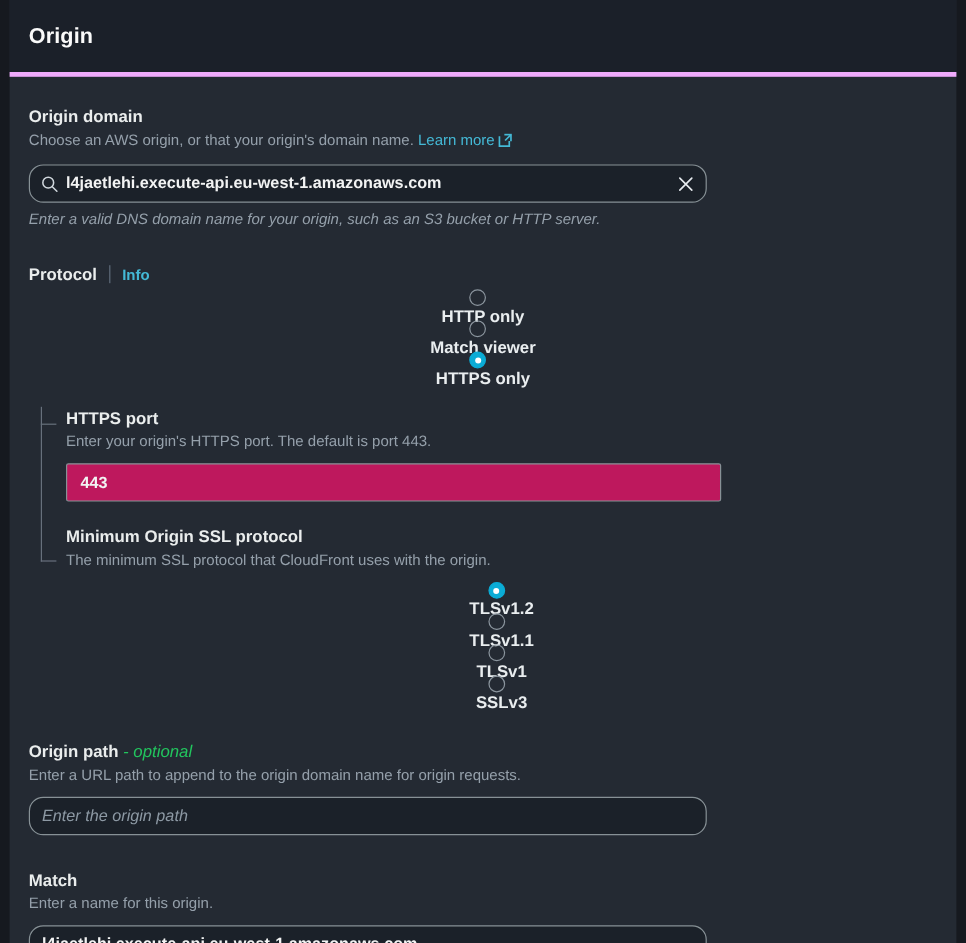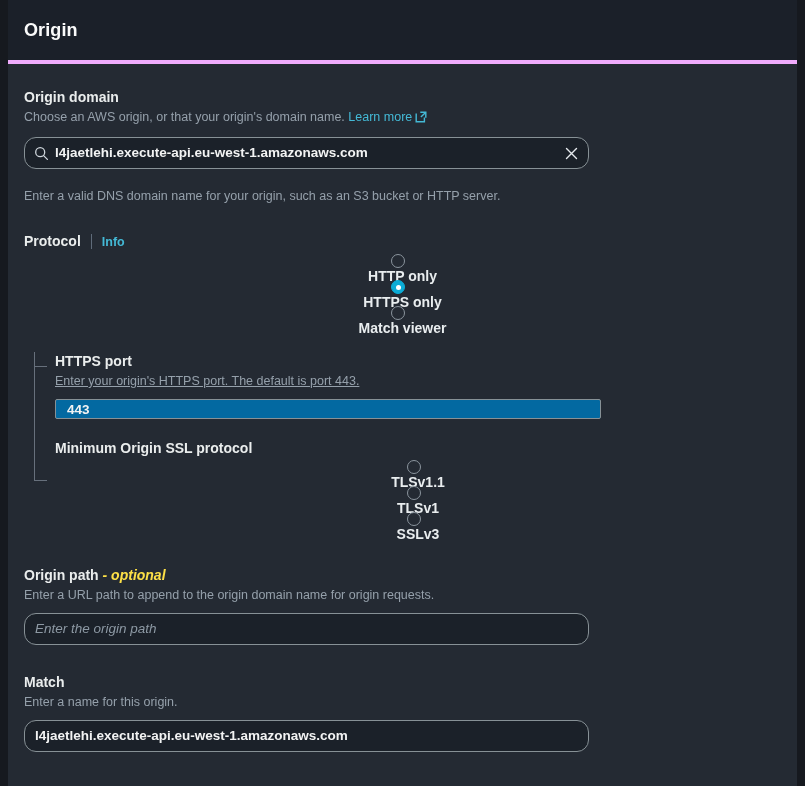--- a/index.html
+++ b/index.html
@@ -57,23 +57,23 @@
   .field { margin-bottom: 0; }
 
   .field-label {
     font-size: 14px;
     font-weight: bold;
     color: #eaeded;
     line-height: 18px;
     margin-bottom: 3px;
   }
   .field-label .optional {
-    font-weight: bold;
+    font-weight: normal;
     font-style: italic;
-    color: #fde047;
+    color: #22c55e;
   }
 
   .field-desc {
     font-size: 12.5px;
     color: #95a0ab;
     line-height: 17px;
     margin-bottom: 9px;
   }
 
   .link {
@@ -133,21 +133,22 @@
     align-items: center;
     justify-content: center;
     cursor: pointer;
     margin-right: 2px;
   }
 
   .helper {
     font-size: 12.5px;
     color: #95a0ab;
     line-height: 17px;
-    margin-top: 19px;
+    margin-top: 6px;
+    font-style: italic;
   }
 
   
   .group-head {
     display: flex;
     align-items: flex-end;
     margin-bottom: 5px;
   }
   .group-head .label {
     font-size: 14px;
@@ -239,27 +240,26 @@
     font-weight: bold;
     color: #eaeded;
     line-height: 18px;
     margin-bottom: 3px;
   }
   .sub-desc {
     font-size: 12.5px;
     color: #95a0ab;
     line-height: 17px;
     margin-bottom: 9px;
-    text-decoration: underline;
   }
 
   .port-input {
     width: 546px;
-    height: 20px;
-    background: #0369a1;
+    height: 32px;
+    background: #be185d;
     border: 1px solid #879196;
     border-radius: 2px;
     display: flex;
     align-items: center;
   }
   .port-input .val {
     padding-left: 11px;
     font-size: 13.5px;
     font-weight: bold;
     color: #f2f3f3;
@@ -318,26 +318,26 @@
           <span class="label">Protocol</span>
           <span class="sep"></span>
           <span class="info">Info</span>
         </div>
 
         <div class="radio-row">
           <span class="radio"></span>
           <span class="radio-label">HTTP only</span>
         </div>
         <div class="radio-row">
+          <span class="radio"></span>
+          <span class="radio-label">Match viewer</span>
+        </div>
+        <div class="radio-row">
           <span class="radio checked"></span>
           <span class="radio-label">HTTPS only</span>
-        </div>
-        <div class="radio-row">
-          <span class="radio"></span>
-          <span class="radio-label">Match viewer</span>
         </div>
       </div>
 
       <div class="nested">
         <div class="connector">
           <div class="vline" style="top:0px; height:129px;"></div>
           <div class="tick" style="top:14px;"></div>
           <div class="tick" style="top:128px;"></div>
         </div>
 
@@ -346,21 +346,26 @@
           <div class="sub-desc">Enter your origin's HTTPS port. The default is port 443.</div>
           <div class="port-input">
             <span class="val">443</span>
           </div>
         </div>
 
         <div class="gap-md"></div>
 
         <div>
           <div class="sub-label">Minimum Origin SSL protocol</div>
-
+          <div class="sub-desc">The minimum SSL protocol that CloudFront uses with the origin.</div>
+
+          <div class="radio-row small">
+            <span class="radio checked"></span>
+            <span class="radio-label">TLSv1.2</span>
+          </div>
           <div class="radio-row small">
             <span class="radio"></span>
             <span class="radio-label">TLSv1.1</span>
           </div>
           <div class="radio-row small">
             <span class="radio"></span>
             <span class="radio-label">TLSv1</span>
           </div>
           <div class="radio-row small">
             <span class="radio"></span>

